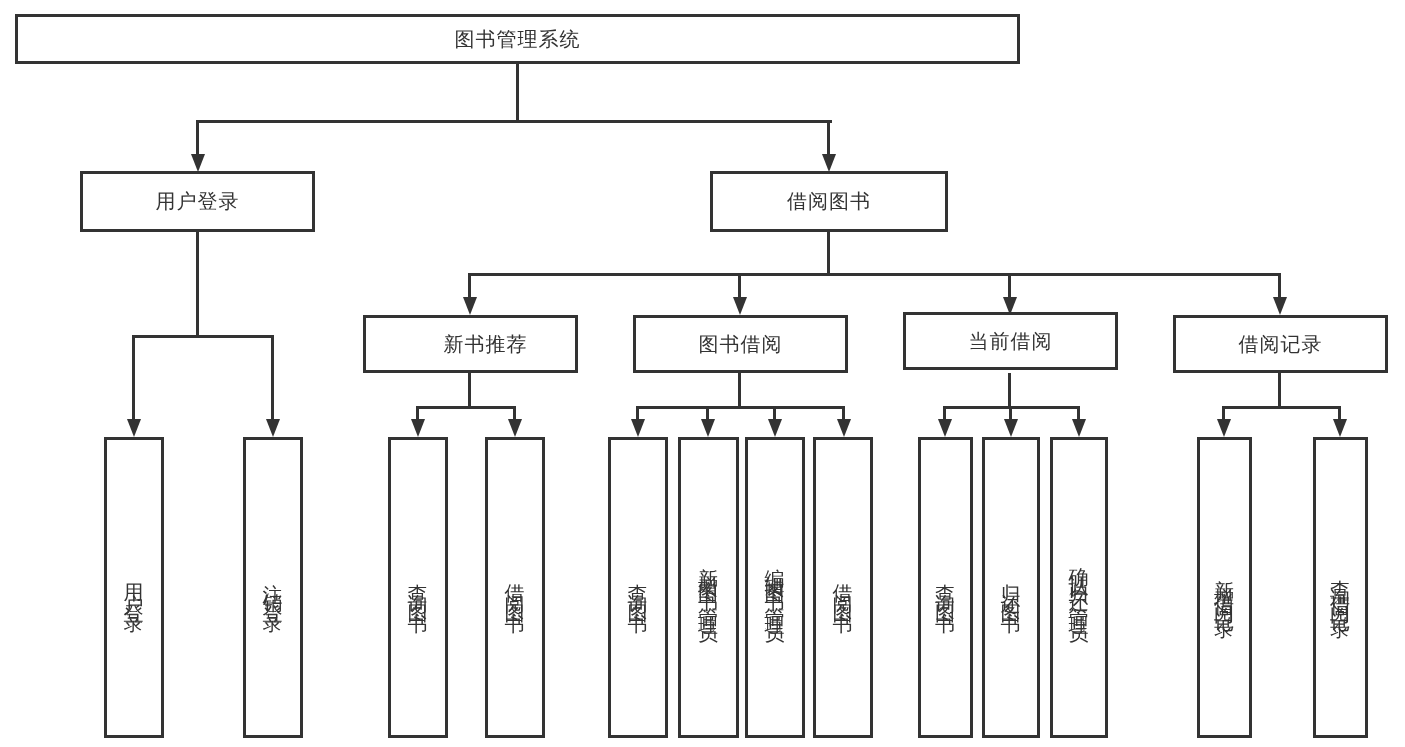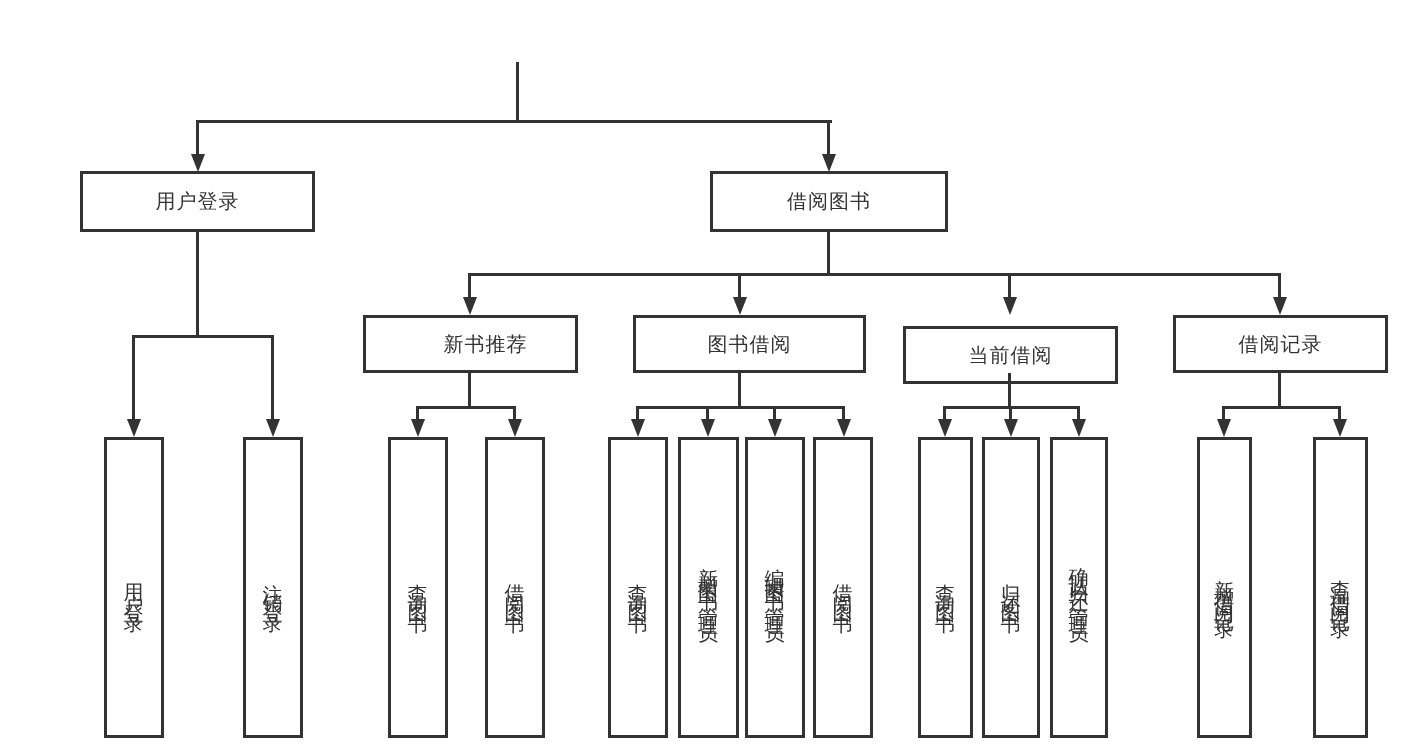--- a/index.html
+++ b/index.html
@@ -29,20 +29,23 @@
     font-size:19px;letter-spacing:0.5px;color:#f08b82;
     text-shadow:0.5px 0.5px 0 #ffffff;
     white-space:nowrap;
   }
 </style>
 </head>
 <body>
 
 <div class="canvas">
 
+  <div class="box" style="left:15px;top:14px;width:1005px;height:50px;">
+    <span>图书管理系统</span>
+  </div>
 
   <div class="vl" style="left:516px;top:62px;height:60px;"></div>
   <div class="hl" style="left:196px;top:120px;width:636px;"></div>
   <div class="vl" style="left:196px;top:120px;height:38px;"></div>
   <div class="arr" style="left:191px;top:154px;"></div>
   <div class="vl" style="left:827px;top:120px;height:38px;"></div>
   <div class="arr" style="left:822px;top:154px;"></div>
 
   <div class="box" style="left:80px;top:171px;width:235px;height:61px;">
     <span>用户登录</span>
@@ -65,24 +68,24 @@
   <div class="vl" style="left:738px;top:273px;height:28px;"></div>
   <div class="arr" style="left:733px;top:297px;"></div>
   <div class="vl" style="left:1008px;top:273px;height:28px;"></div>
   <div class="arr" style="left:1003px;top:297px;"></div>
   <div class="vl" style="left:1278px;top:273px;height:28px;"></div>
   <div class="arr" style="left:1273px;top:297px;"></div>
 
   <div class="box" style="left:363px;top:315px;width:215px;height:58px;padding-left:30px;">
     <span>新书推荐</span>
   </div>
-  <div class="box" style="left:633px;top:315px;width:233px;height:58px;justify-content:center;">
+  <div class="box" style="left:633px;top:315px;width:215px;height:58px;justify-content:center;">
     <span>图书借阅</span>
   </div>
-  <div class="box" style="left:903px;top:326px;width:215px;height:58px;">
+  <div class="box" style="left:903px;top:312px;width:215px;height:58px;">
     <span>当前借阅</span>
   </div>
   <div class="box" style="left:1173px;top:315px;width:215px;height:58px;">
     <span>借阅记录</span>
   </div>
 
   <div class="vl" style="left:468px;top:373px;height:36px;"></div>
   <div class="hl" style="left:416px;top:406px;width:100px;"></div>
   <div class="vl" style="left:416px;top:406px;height:16px;"></div>
   <div class="arr" style="left:411px;top:419px;"></div>

